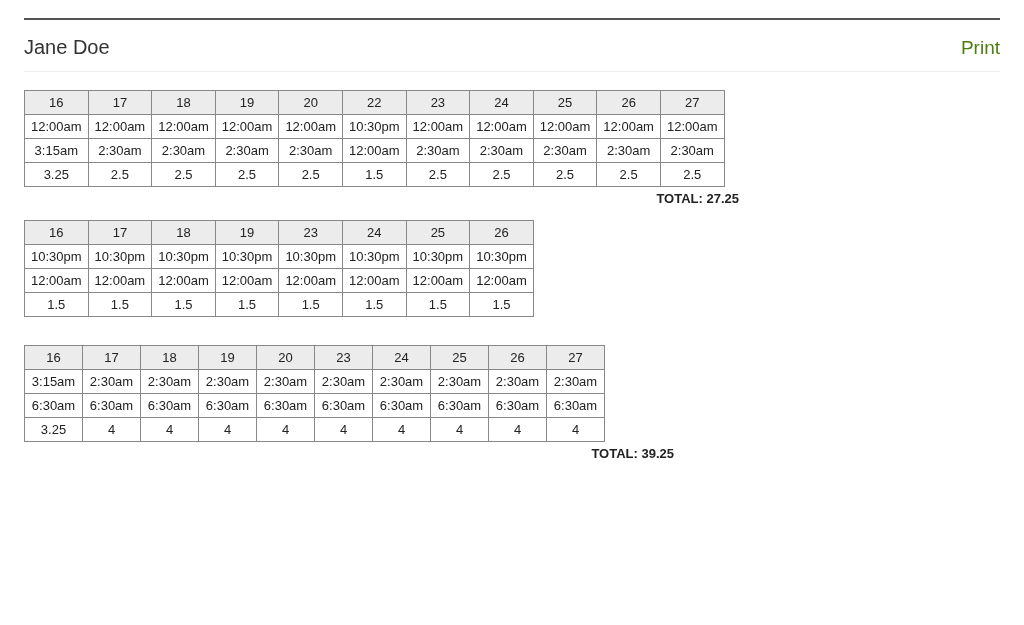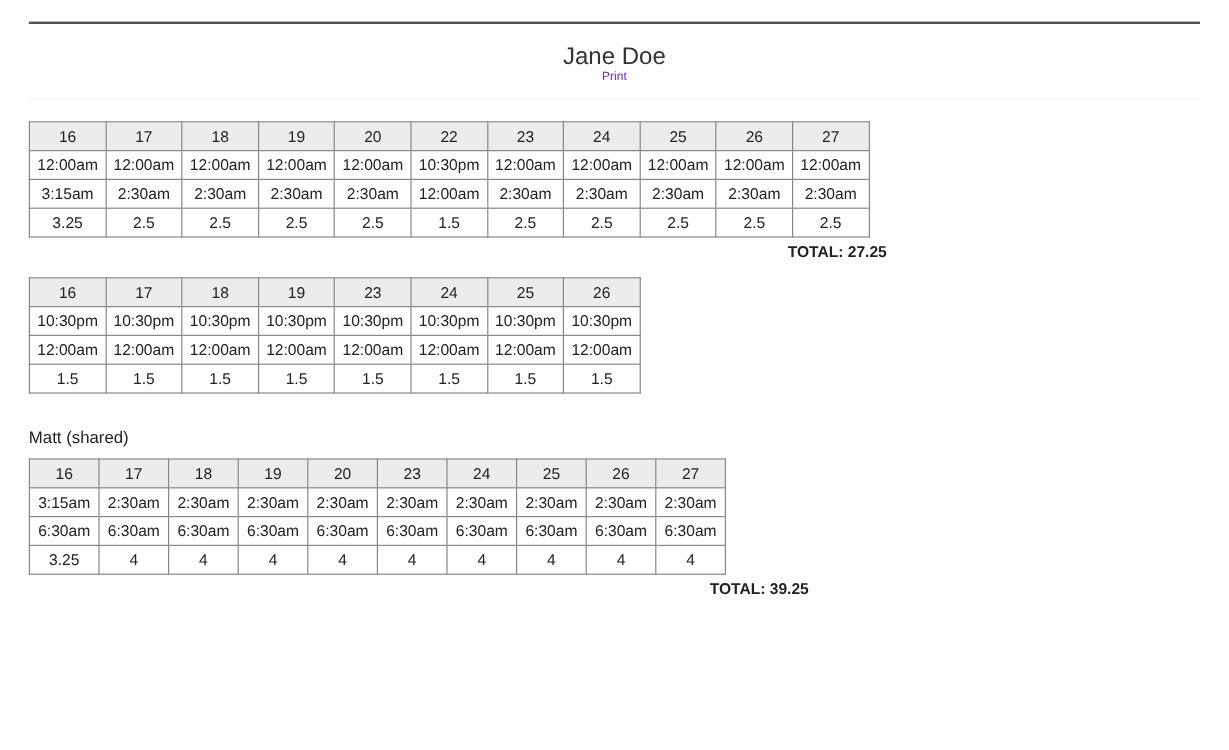--- a/index.html
+++ b/index.html
@@ -16,31 +16,30 @@
     border-top: 2px solid #555;
     margin: 18px 0 0 0;
   }
   .header-row {
     display: flex;
     justify-content: space-between;
     align-items: center;
     padding: 16px 0 12px 0;
     border-bottom: 1px solid #eee;
     margin-bottom: 18px;
-    flex-direction: column;
   }
   .page-title {
     font-size: 20px;
     font-weight: 400;
     color: #333;
   }
   .print-link {
-    color: #6d28d9;
+    color: #4d7c0f;
     cursor: pointer;
-    font-size: 10px;
+    font-size: 19px;
   }
   .section {
     margin-bottom: 28px;
   }
   .section-title {
     font-size: 14px;
     margin-bottom: 10px;
   }
   .sched-wrapper {
     margin-bottom: 4px;
@@ -184,21 +183,20 @@
               <td>1.5</td>
               <td>1.5</td>
               <td>1.5</td>
               <td>1.5</td>
             </tr>
           </tbody>
         </table>
       </div>
     </div>
     <div class="section">
-      <div class="section-title">Matt (shared)</div>
       <div class="sched-wrapper">
         <table class="sched">
           <thead>
             <tr>
               <th>16</th>
               <th>17</th>
               <th>18</th>
               <th>19</th>
               <th>20</th>
               <th>23</th>

